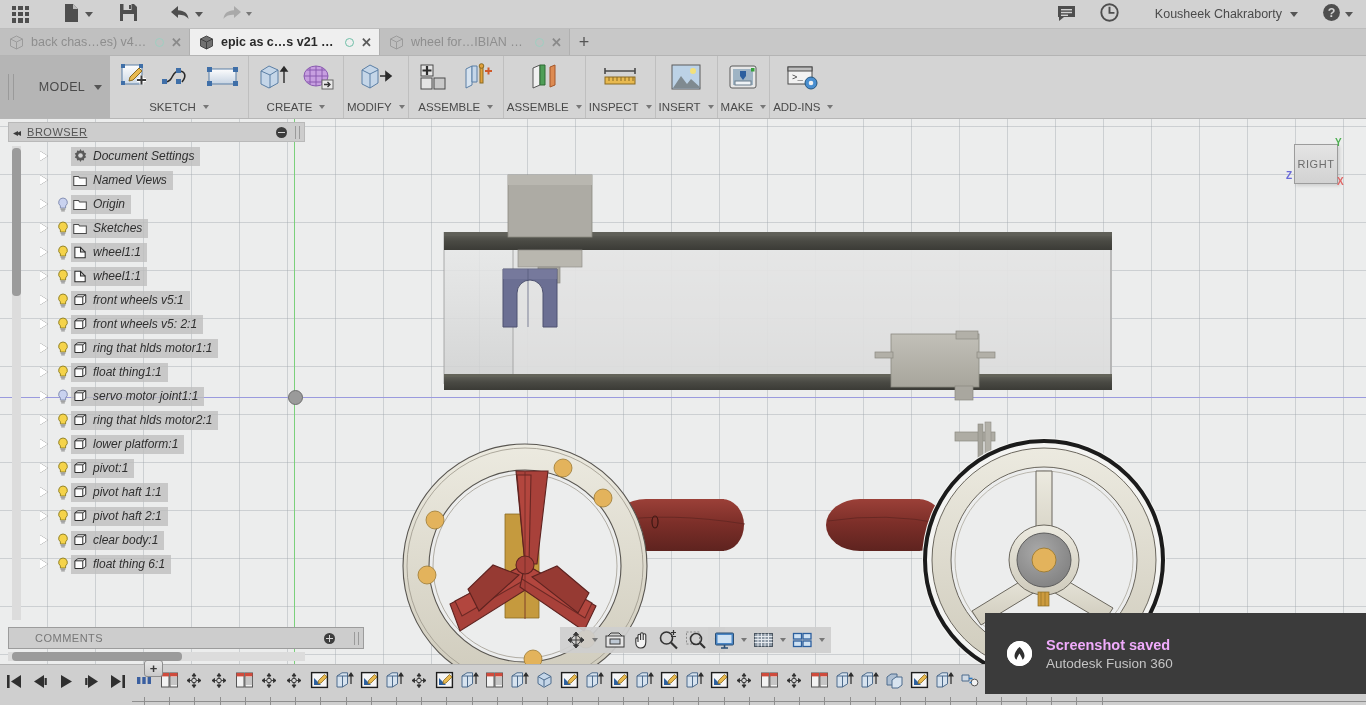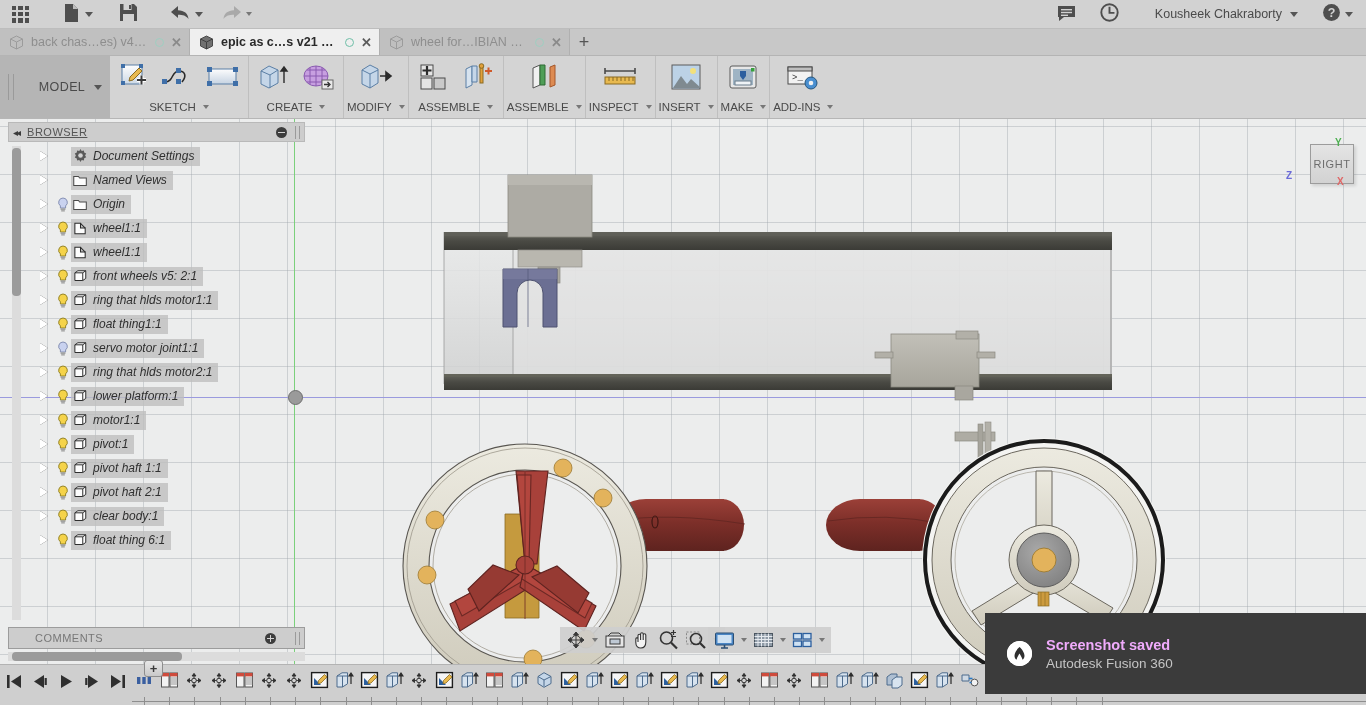--- a/index.html
+++ b/index.html
@@ -120,21 +120,21 @@
     flex:0 0 auto;
   }
   .bulb{ width:17px; flex:0 0 17px; display:flex; justify-content:center; }
   .nodebox{ display:flex; align-items:center; background:rgba(190,190,190,.78);
             height:19px; padding:0 6px 0 2px; gap:5px; }
   .nodeicon{ width:15px; flex:0 0 15px; display:flex; align-items:center; justify-content:center; }
   .nodelabel{ font-size:12px; color:#2f2f2f; white-space:nowrap; }
 
   
   #comments{
-    position:absolute; left:8px; top:627px; width:297px; height:22px;
+    position:absolute; left:8px; top:627px; width:356px; height:22px;
     background:#cdcdcd; border:1px solid #9c9c9c;
     display:flex; align-items:center; gap:19px; padding:0 4px;
     font-size:11px; color:#777; letter-spacing:.5px;
   }
   #comments .ttl{ flex:1; padding-left:22px; }
   .circplus{ width:11px;height:11px;border-radius:50%;background:#3d3d3d; position:relative; cursor:pointer;}
   .circplus::after{ content:''; position:absolute; left:2px; top:5px; width:7px;height:1.5px;background:#d3d3d3;}
   .circplus::before{ content:''; position:absolute; left:4.7px; top:2.2px; width:1.5px;height:7px;background:#d3d3d3;}
 
   
@@ -160,21 +160,20 @@
   }
   #vcube{
     position:absolute; right:22px; top:21px; width:54px; height:48px;
   }
   #vcube .face{
     position:absolute; left:4px; top:4px; width:44px;height:40px;
     background:linear-gradient(#e4e4e4,#d2d2d2); border:1px solid #9c9c9c;
     display:flex;align-items:center;justify-content:center;
     font-size:11px; color:#6d6d6d; letter-spacing:.6px;
     box-shadow:2px 2px 3px rgba(0,0,0,.12);
-    margin-left:16px;
   }
   #vcube .ax{ position:absolute; font-size:10px; font-weight:bold; }
 
   
   #navbar{
     position:absolute; left:560px; top:627px; height:26px;
     display:flex; align-items:center; gap:0;
     background:rgba(206,206,206,.92); padding:0 3px;
   }
   #navbar2{
@@ -778,26 +777,25 @@
         <span class="tri"></span>
         <span class="bulb">
           <svg width="14" height="15" viewBox="0 0 14 15">
             <path d="M7 1a4.4 4.4 0 0 0-2.6 7.9V11h5.2V8.9A4.4 4.4 0 0 0 7 1z" fill="#f5d34a" stroke="#8a7a20" stroke-width=".9"></path>
             <rect x="4.6" y="11.4" width="4.8" height="1.5" fill="#9b9b9b"></rect>
             <rect x="5.2" y="13.2" width="3.6" height="1.3" fill="#9b9b9b"></rect>
           </svg>
         </span>
         <span class="nodebox">
           <span class="nodeicon">
-            <svg width="16" height="15" viewBox="0 0 16 15">
-              <path d="M2 2h6v5h5v6H2z" fill="#fdfdfd" stroke="#2b2b2b" stroke-width="1.1"></path>
-              <path d="M8 2l5 5" stroke="#2b2b2b" stroke-width="1.1"></path>
-            </svg>
-          </span>
-          <span class="nodelabel">wheel1:1</span>
+            <svg width="16" height="13" viewBox="0 0 16 13">
+              <path d="M.8 2.2h5l1.3 1.6h7.1v8H.8z" fill="#fdfdfd" stroke="#4a4a4a" stroke-width="1.1"></path>
+            </svg>
+          </span>
+          <span class="nodelabel">Sketches</span>
         </span>
       </div>
       <div class="trow">
         <span class="tri"></span>
         <span class="bulb">
           <svg width="14" height="15" viewBox="0 0 14 15">
             <path d="M7 1a4.4 4.4 0 0 0-2.6 7.9V11h5.2V8.9A4.4 4.4 0 0 0 7 1z" fill="#f5d34a" stroke="#8a7a20" stroke-width=".9"></path>
             <rect x="4.6" y="11.4" width="4.8" height="1.5" fill="#9b9b9b"></rect>
             <rect x="5.2" y="13.2" width="3.6" height="1.3" fill="#9b9b9b"></rect>
           </svg>
@@ -816,63 +814,101 @@
         <span class="tri"></span>
         <span class="bulb">
           <svg width="14" height="15" viewBox="0 0 14 15">
             <path d="M7 1a4.4 4.4 0 0 0-2.6 7.9V11h5.2V8.9A4.4 4.4 0 0 0 7 1z" fill="#f5d34a" stroke="#8a7a20" stroke-width=".9"></path>
             <rect x="4.6" y="11.4" width="4.8" height="1.5" fill="#9b9b9b"></rect>
             <rect x="5.2" y="13.2" width="3.6" height="1.3" fill="#9b9b9b"></rect>
           </svg>
         </span>
         <span class="nodebox">
           <span class="nodeicon">
-            <svg width="16" height="14" viewBox="0 0 16 14">
-              <path d="M2 3.6l3.2-2.2h8.4v8.2l-3.2 2.2H2z" fill="#fdfdfd" stroke="#2b2b2b" stroke-width="1.05"></path>
-              <path d="M2 3.6h8.4v8.2M10.4 3.6l3.2-2.2" stroke="#2b2b2b" stroke-width="1.05" fill="none"></path>
-            </svg>
-          </span>
-          <span class="nodelabel">front wheels v5: 2:1</span>
+            <svg width="16" height="15" viewBox="0 0 16 15">
+              <path d="M2 2h6v5h5v6H2z" fill="#fdfdfd" stroke="#2b2b2b" stroke-width="1.1"></path>
+              <path d="M8 2l5 5" stroke="#2b2b2b" stroke-width="1.1"></path>
+            </svg>
+          </span>
+          <span class="nodelabel">wheel1:1</span>
         </span>
       </div>
       <div class="trow">
         <span class="tri"></span>
         <span class="bulb">
           <svg width="14" height="15" viewBox="0 0 14 15">
             <path d="M7 1a4.4 4.4 0 0 0-2.6 7.9V11h5.2V8.9A4.4 4.4 0 0 0 7 1z" fill="#f5d34a" stroke="#8a7a20" stroke-width=".9"></path>
             <rect x="4.6" y="11.4" width="4.8" height="1.5" fill="#9b9b9b"></rect>
             <rect x="5.2" y="13.2" width="3.6" height="1.3" fill="#9b9b9b"></rect>
           </svg>
         </span>
         <span class="nodebox">
           <span class="nodeicon">
             <svg width="16" height="14" viewBox="0 0 16 14">
               <path d="M2 3.6l3.2-2.2h8.4v8.2l-3.2 2.2H2z" fill="#fdfdfd" stroke="#2b2b2b" stroke-width="1.05"></path>
               <path d="M2 3.6h8.4v8.2M10.4 3.6l3.2-2.2" stroke="#2b2b2b" stroke-width="1.05" fill="none"></path>
             </svg>
           </span>
-          <span class="nodelabel">ring that hlds motor1:1</span>
+          <span class="nodelabel">front wheels v5:1</span>
         </span>
       </div>
       <div class="trow">
         <span class="tri"></span>
         <span class="bulb">
           <svg width="14" height="15" viewBox="0 0 14 15">
             <path d="M7 1a4.4 4.4 0 0 0-2.6 7.9V11h5.2V8.9A4.4 4.4 0 0 0 7 1z" fill="#f5d34a" stroke="#8a7a20" stroke-width=".9"></path>
             <rect x="4.6" y="11.4" width="4.8" height="1.5" fill="#9b9b9b"></rect>
             <rect x="5.2" y="13.2" width="3.6" height="1.3" fill="#9b9b9b"></rect>
           </svg>
         </span>
         <span class="nodebox">
           <span class="nodeicon">
             <svg width="16" height="14" viewBox="0 0 16 14">
               <path d="M2 3.6l3.2-2.2h8.4v8.2l-3.2 2.2H2z" fill="#fdfdfd" stroke="#2b2b2b" stroke-width="1.05"></path>
               <path d="M2 3.6h8.4v8.2M10.4 3.6l3.2-2.2" stroke="#2b2b2b" stroke-width="1.05" fill="none"></path>
             </svg>
           </span>
+          <span class="nodelabel">front wheels v5: 2:1</span>
+        </span>
+      </div>
+      <div class="trow">
+        <span class="tri"></span>
+        <span class="bulb">
+          <svg width="14" height="15" viewBox="0 0 14 15">
+            <path d="M7 1a4.4 4.4 0 0 0-2.6 7.9V11h5.2V8.9A4.4 4.4 0 0 0 7 1z" fill="#f5d34a" stroke="#8a7a20" stroke-width=".9"></path>
+            <rect x="4.6" y="11.4" width="4.8" height="1.5" fill="#9b9b9b"></rect>
+            <rect x="5.2" y="13.2" width="3.6" height="1.3" fill="#9b9b9b"></rect>
+          </svg>
+        </span>
+        <span class="nodebox">
+          <span class="nodeicon">
+            <svg width="16" height="14" viewBox="0 0 16 14">
+              <path d="M2 3.6l3.2-2.2h8.4v8.2l-3.2 2.2H2z" fill="#fdfdfd" stroke="#2b2b2b" stroke-width="1.05"></path>
+              <path d="M2 3.6h8.4v8.2M10.4 3.6l3.2-2.2" stroke="#2b2b2b" stroke-width="1.05" fill="none"></path>
+            </svg>
+          </span>
+          <span class="nodelabel">ring that hlds motor1:1</span>
+        </span>
+      </div>
+      <div class="trow">
+        <span class="tri"></span>
+        <span class="bulb">
+          <svg width="14" height="15" viewBox="0 0 14 15">
+            <path d="M7 1a4.4 4.4 0 0 0-2.6 7.9V11h5.2V8.9A4.4 4.4 0 0 0 7 1z" fill="#f5d34a" stroke="#8a7a20" stroke-width=".9"></path>
+            <rect x="4.6" y="11.4" width="4.8" height="1.5" fill="#9b9b9b"></rect>
+            <rect x="5.2" y="13.2" width="3.6" height="1.3" fill="#9b9b9b"></rect>
+          </svg>
+        </span>
+        <span class="nodebox">
+          <span class="nodeicon">
+            <svg width="16" height="14" viewBox="0 0 16 14">
+              <path d="M2 3.6l3.2-2.2h8.4v8.2l-3.2 2.2H2z" fill="#fdfdfd" stroke="#2b2b2b" stroke-width="1.05"></path>
+              <path d="M2 3.6h8.4v8.2M10.4 3.6l3.2-2.2" stroke="#2b2b2b" stroke-width="1.05" fill="none"></path>
+            </svg>
+          </span>
           <span class="nodelabel">float thing1:1</span>
         </span>
       </div>
       <div class="trow">
         <span class="tri"></span>
         <span class="bulb">
           <svg width="14" height="15" viewBox="0 0 14 15">
             <path d="M7 1a4.4 4.4 0 0 0-2.6 7.9V11h5.2V8.9A4.4 4.4 0 0 0 7 1z" fill="#c9d2ef" stroke="#7d88ad" stroke-width=".9"></path>
             <rect x="4.6" y="11.4" width="4.8" height="1.5" fill="#9b9b9b"></rect>
             <rect x="5.2" y="13.2" width="3.6" height="1.3" fill="#9b9b9b"></rect>
@@ -917,39 +953,20 @@
           </svg>
         </span>
         <span class="nodebox">
           <span class="nodeicon">
             <svg width="16" height="14" viewBox="0 0 16 14">
               <path d="M2 3.6l3.2-2.2h8.4v8.2l-3.2 2.2H2z" fill="#fdfdfd" stroke="#2b2b2b" stroke-width="1.05"></path>
               <path d="M2 3.6h8.4v8.2M10.4 3.6l3.2-2.2" stroke="#2b2b2b" stroke-width="1.05" fill="none"></path>
             </svg>
           </span>
           <span class="nodelabel">lower platform:1</span>
-        </span>
-      </div>
-      <div class="trow">
-        <span class="tri"></span>
-        <span class="bulb">
-          <svg width="14" height="15" viewBox="0 0 14 15">
-            <path d="M7 1a4.4 4.4 0 0 0-2.6 7.9V11h5.2V8.9A4.4 4.4 0 0 0 7 1z" fill="#f5d34a" stroke="#8a7a20" stroke-width=".9"></path>
-            <rect x="4.6" y="11.4" width="4.8" height="1.5" fill="#9b9b9b"></rect>
-            <rect x="5.2" y="13.2" width="3.6" height="1.3" fill="#9b9b9b"></rect>
-          </svg>
-        </span>
-        <span class="nodebox">
-          <span class="nodeicon">
-            <svg width="16" height="14" viewBox="0 0 16 14">
-              <path d="M2 3.6l3.2-2.2h8.4v8.2l-3.2 2.2H2z" fill="#fdfdfd" stroke="#2b2b2b" stroke-width="1.05"></path>
-              <path d="M2 3.6h8.4v8.2M10.4 3.6l3.2-2.2" stroke="#2b2b2b" stroke-width="1.05" fill="none"></path>
-            </svg>
-          </span>
-          <span class="nodelabel">motor1:1</span>
         </span>
       </div>
       <div class="trow">
         <span class="tri"></span>
         <span class="bulb">
           <svg width="14" height="15" viewBox="0 0 14 15">
             <path d="M7 1a4.4 4.4 0 0 0-2.6 7.9V11h5.2V8.9A4.4 4.4 0 0 0 7 1z" fill="#f5d34a" stroke="#8a7a20" stroke-width=".9"></path>
             <rect x="4.6" y="11.4" width="4.8" height="1.5" fill="#9b9b9b"></rect>
             <rect x="5.2" y="13.2" width="3.6" height="1.3" fill="#9b9b9b"></rect>
           </svg>

